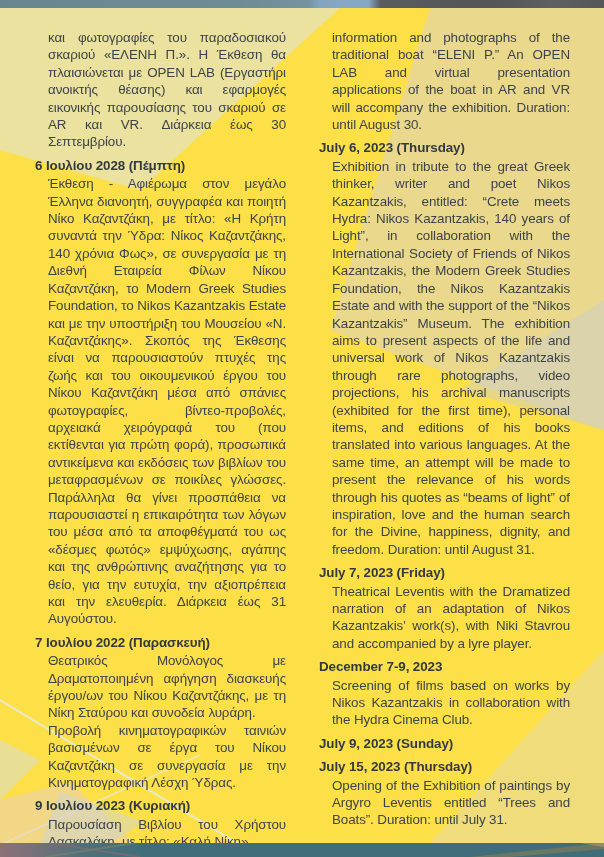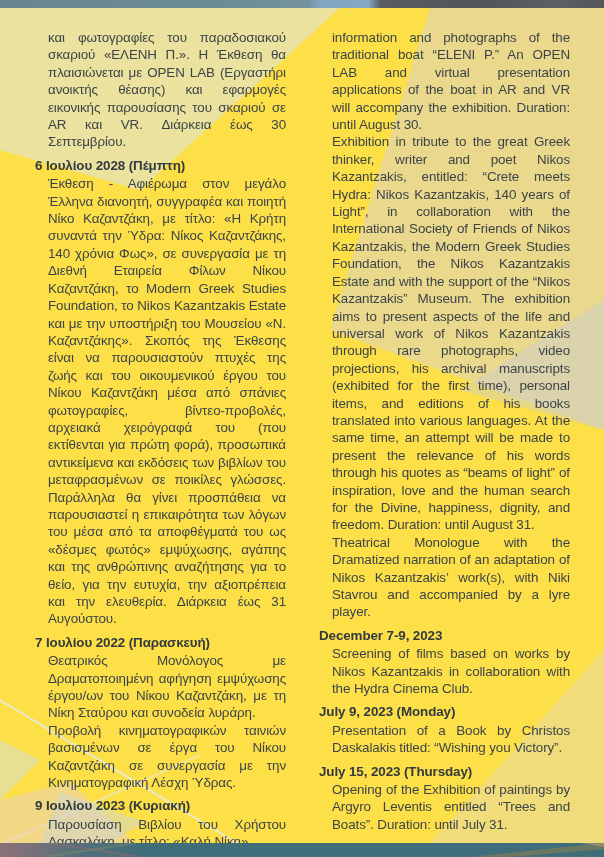--- a/index.html
+++ b/index.html
@@ -66,40 +66,41 @@
 
   <div class="content">
 
     <div class="col" lang="el">
       <p class="body first">και φωτογραφίες του παραδοσιακού σκαριού «ΕΛΕΝΗ Π.». Η Έκθεση θα πλαισιώνεται με OPEN LAB (Εργαστήρι ανοικτής θέασης) και εφαρμογές εικονικής παρουσίασης του σκαριού σε AR και VR. Διάρκεια έως 30 Σεπτεμβρίου.</p>
 
       <h3 class="date">6 Ιουλίου 2028 (Πέμπτη)</h3>
       <p class="body">Έκθεση - Αφιέρωμα στον μεγάλο Έλληνα διανοητή, συγγραφέα και ποιητή Νίκο Καζαντζάκη, με τίτλο: «Η Κρήτη συναντά την Ύδρα: Νίκος Καζαντζάκης, 140 χρόνια Φως», σε συνεργασία με τη Διεθνή Εταιρεία Φίλων Νίκου Καζαντζάκη, το Modern Greek Studies Foundation, το Nikos Kazantzakis Estate και με την υποστήριξη του Μουσείου «Ν. Καζαντζάκης». Σκοπός της Έκθεσης είναι να παρουσιαστούν πτυχές της ζωής και του οικουμενικού έργου του Νίκου Καζαντζάκη  μέσα από σπάνιες φωτογραφίες, βίντεο-προβολές, αρχειακά χειρόγραφά του (που εκτίθενται για πρώτη φορά), προσωπικά αντικείμενα και εκδόσεις των βιβλίων του μεταφρασμένων σε ποικίλες γλώσσες. Παράλληλα θα γίνει προσπάθεια να παρουσιαστεί η επικαιρότητα των λόγων του μέσα από τα αποφθέγματά του ως «δέσμες φωτός» εμψύχωσης, αγάπης και της ανθρώπινης αναζήτησης για το θείο, για την ευτυχία, την αξιοπρέπεια και την ελευθερία. Διάρκεια έως 31 Αυγούστου.</p>
 
       <h3 class="date">7 Ιουλίου 2022 (Παρασκευή)</h3>
-      <p class="body">Θεατρικός Μονόλογος με Δραματοποιημένη αφήγηση εμψύχωσης έργου/ων του Νίκου Καζαντζάκη, με τη Νίκη Σταύρου και συνοδεία λυράρη.</p>
+      <p class="body">Θεατρικός Μονόλογος με Δραματοποιημένη αφήγηση διασκευής έργου/ων του Νίκου Καζαντζάκης, με τη Νίκη Σταύρου και συνοδεία λυράρη.</p>
 
       <p class="body">Προβολή κινηματογραφικών ταινιών βασισμένων σε έργα του Νίκου Καζαντζάκη σε συνεργασία με την Κινηματογραφική Λέσχη Ύδρας.</p>
 
       <h3 class="date">9 Ιουλίου 2023 (Κυριακή)</h3>
       <p class="body">Παρουσίαση Βιβλίου του Χρήστου Δασκαλάκη, με τίτλο: «Καλή Νίκη».</p>
     </div>
 
     <div class="col" lang="en">
       <p class="body first">information and photographs of the traditional boat “ELENI P.” An OPEN LAB and virtual presentation applications of the boat in AR and VR will accompany the exhibition. Duration: until August 30.</p>
 
+      <h3 class="date">July 6, 2023 (Thursday)</h3>
       <p class="body">Exhibition in tribute to the great Greek thinker, writer and poet Nikos Kazantzakis, entitled: “Crete meets Hydra: Nikos Kazantzakis, 140 years of Light”, in collaboration with the International Society of Friends of Nikos Kazantzakis, the Modern Greek Studies Foundation, the Nikos Kazantzakis Estate and with the support of the “Nikos Kazantzakis” Museum. The exhibition aims to present aspects of the life and universal work of Nikos Kazantzakis through rare photographs, video projections, his archival manuscripts (exhibited for the first time), personal items, and editions of his books translated into various languages. At the same time, an attempt will be made to present the relevance of his words through his quotes as “beams of light” of inspiration, love and the human search for the Divine, happiness, dignity, and freedom. Duration: until August 31.</p>
 
-      <p class="body">Theatrical Monologue with the Dramatized narration of an adaptation of Nikos Kazantzakis’ work(s), with Niki Stavrou and accompanied by a lyre player.</p>
+      <h3 class="date">July 7, 2023 (Friday)</h3>
+      <p class="body">Theatrical Leventis with the Dramatized narration of an adaptation of Nikos Kazantzakis’ work(s), with Niki Stavrou and accompanied by a lyre player.</p>
 
       <h3 class="date">December 7-9, 2023</h3>
       <p class="body">Screening of films based on works by Nikos Kazantzakis in collaboration with the Hydra Cinema Club.</p>
 
-      <h3 class="date">July 9, 2023 (Monday)</h3>
-      <p class="body">Presentation of a Book by Christos Daskalakis titled: “Wishing you Victory”.</p>
+      <h3 class="date">July 9, 2023 (Sunday)</h3>
 
       <h3 class="date">July 15, 2023 (Thursday)</h3>
       <p class="body">Opening of the Exhibition of paintings by Argyro Leventis entitled “Trees and Boats”. Duration: until July 31.</p>
     </div>
 
   </div>
 
   <div class="bottom-bar">
     <svg width="604" height="14" viewBox="0 0 604 14" xmlns="http://www.w3.org/2000/svg">
       <line x1="45" y1="14" x2="135" y2="0" stroke="#6f8a6d" stroke-width="2" opacity="0.6"></line>

